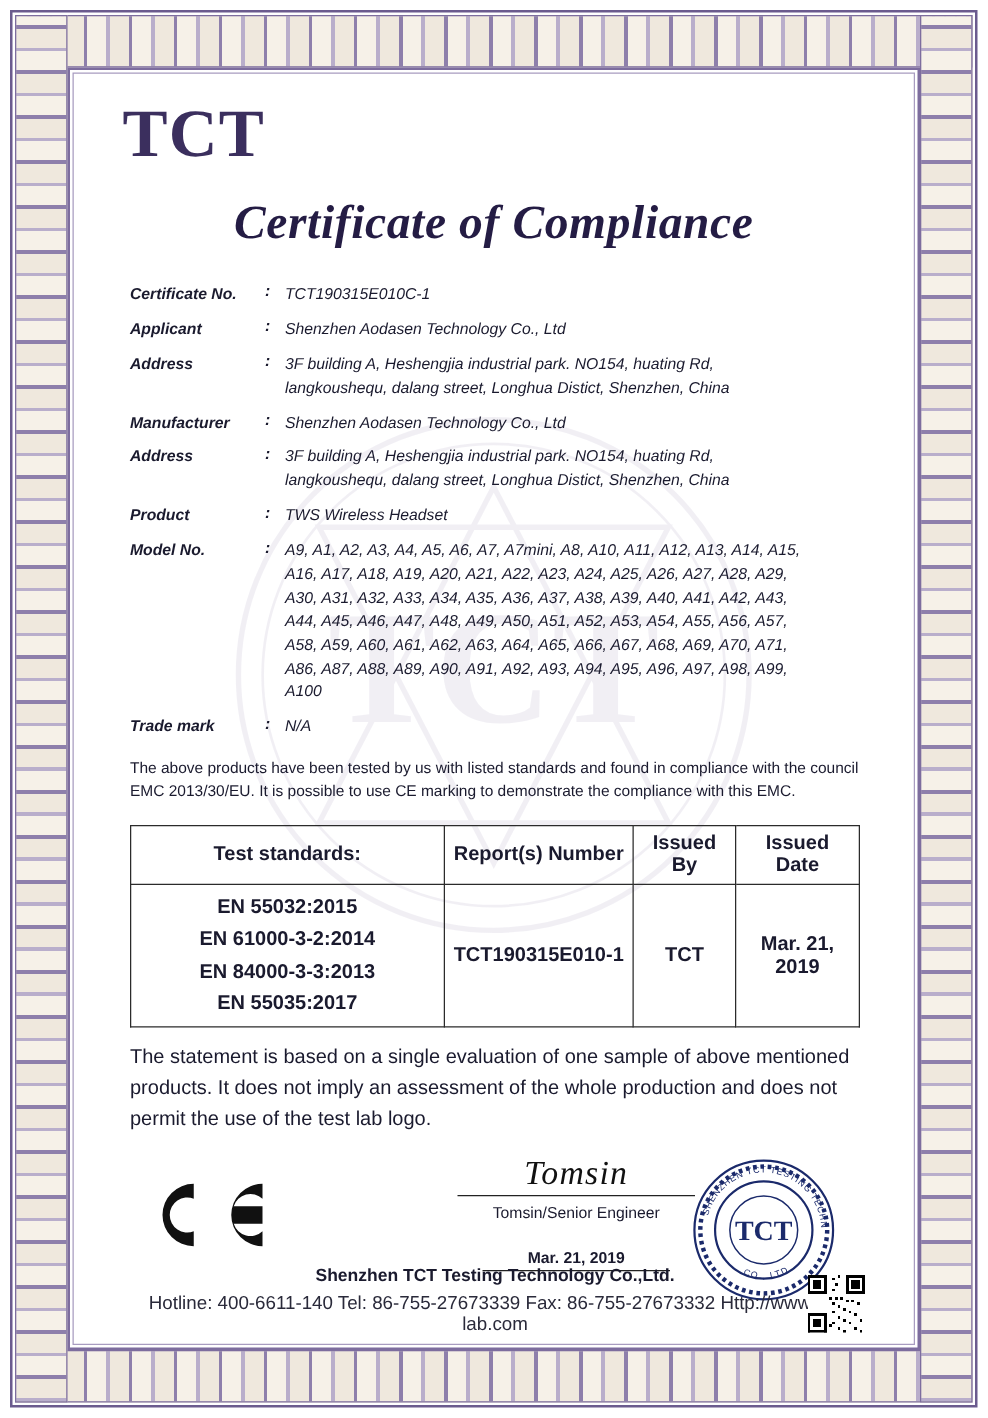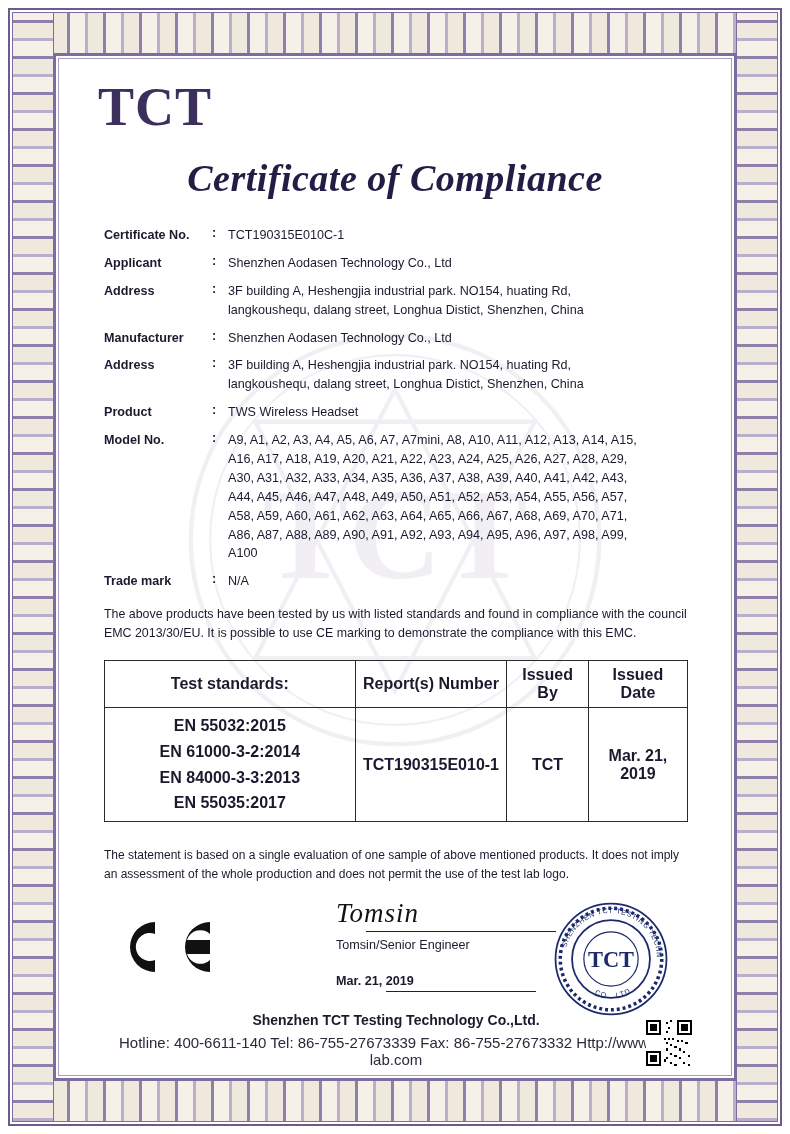--- a/index.html
+++ b/index.html
@@ -114,20 +114,21 @@
     font-style: italic;
     font-size: 38px;
     color: #241c44;
     margin-top: 22px;
     letter-spacing: 0.5px;
   }
 
   .fields {
     margin: 26px 30px 0 32px;
     font-size: 12.6px;
+    font-style: italic;
   }
   .field-row {
     display: flex;
     align-items: flex-start;
     margin-bottom: 9px;
   }
   .field-label {
     width: 108px;
     flex: 0 0 108px;
     font-weight: bold;
@@ -168,42 +169,42 @@
   table.std-table th {
     font-weight: bold;
   }
   .std-list div {
     font-weight: bold;
     line-height: 1.62;
   }
   .cell-strong { font-weight: bold; }
 
   .note {
-    margin: 24px 30px 0 32px;
-    font-size: 12px;
+    margin: 12px 30px 0 32px;
+    font-size: 16px;
     line-height: 1.55;
   }
 
   
   .sig-area {
     position: relative;
     height: 128px;
     margin: 14px 30px 0 32px;
   }
   .ce-mark {
     position: absolute;
     left: 8px;
     top: 16px;
   }
   .sig-center {
     position: absolute;
     left: 232px;
     top: 0;
     width: 250px;
-    text-align: left;
+    text-align: center;
   }
   .sig-script {
     font-family: "Liberation Serif", serif;
     font-style: italic;
     font-size: 27px;
     color: #111;
     letter-spacing: 1px;
   }
   .sig-name {
     font-size: 12.6px;

